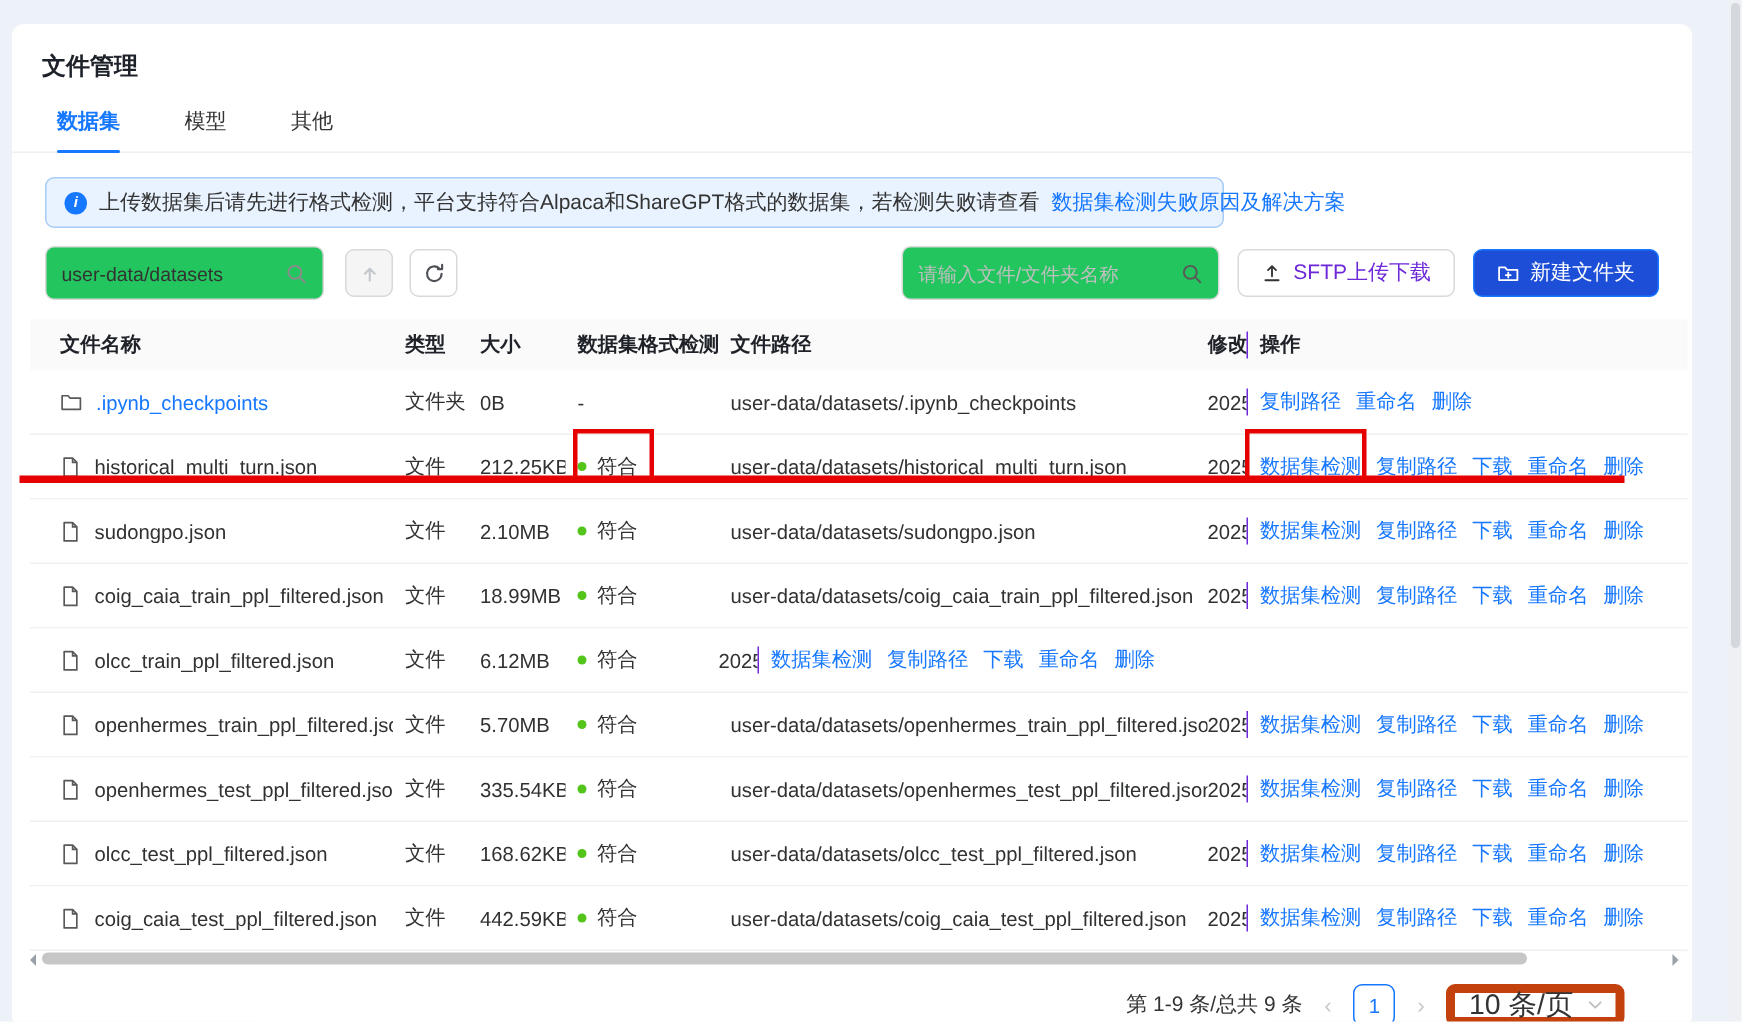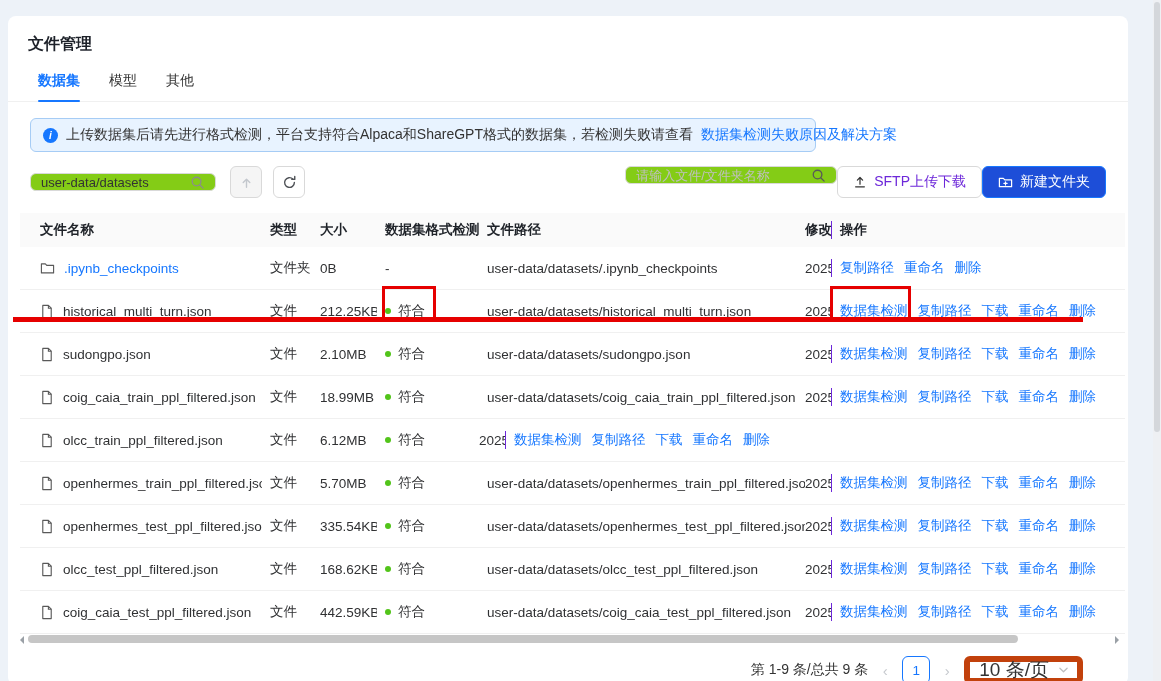--- a/index.html
+++ b/index.html
@@ -14,55 +14,55 @@
   .vscroll .thumb { position:absolute; left:1px; top:2px; width:6px; height:430px; background:#d4d7db; border-radius:3px; }
 
   
   .card {
     position:absolute; left:8px; top:2px; width:1120px; height:669px;
     background:#fff; border-radius:8px;margin-top:14px;
   }
   .page-title { height:40px; padding:18px 20px 0; font-size:16px; font-weight:700; color:#1d2129; }
 
   
-  .tabs { display:flex; gap:29px; height:46px; padding:16px 30px 0; border-bottom:1px solid #f0f0f0; }
+  .tabs { display:flex; gap:43px; height:46px; padding:16px 30px 0; border-bottom:1px solid #f0f0f0; }
   .tab { font-size:14px; color:#333; padding-bottom:12px; cursor:pointer; position:relative; white-space:nowrap; }
   .tab.active { color:#1677ff; font-weight:700; }
   .tab.active::after { content:""; position:absolute; left:0; right:0; bottom:-1px; height:2px; background:#1677ff; border-radius:2px; }
 
   
   .banner {
     margin:16px 0 0 22px; width:786px; height:34px;
     background:#e8f3ff; border:1px solid #a6ccf5; border-radius:6px;
     display:flex; align-items:center; gap:8px; padding:0 12px; font-size:14px; color:#333;
     white-space:nowrap;
   }
   .info-icon { width:15px; height:15px; border-radius:50%; background:#1677ff; color:#fff;
     font-size:10px; font-weight:700; display:flex; align-items:center; justify-content:center; flex:0 0 auto; font-style:italic;}
   .banner a { color:#1677ff; text-decoration:none; }
 
   
   .toolbar { margin:14px 22px 0; height:32px; display:flex; align-items:center; }
   .input {
-    height:18px; border:1px solid #d9d9d9; border-radius:6px; background:#84cc16;
+    height:36px; border:1px solid #d9d9d9; border-radius:6px; background:#22c55e;
     display:flex; align-items:center; padding:0 10px; gap:6px;
   }
   .input input { border:none; outline:none; flex:1; font-size:13px; color:#333;
     font-family:inherit; background:transparent; min-width:0; }
   .input input::placeholder { color:#bfbfbf; }
   .path-input { width:186px; }
   .search-input { width:212px; }
   .icon-btn { width:32px; height:32px; border:1px solid #d9d9d9; border-radius:6px; background:#fff;
     display:flex; align-items:center; justify-content:center; cursor:pointer; }
   .icon-btn.disabled { background:#f5f5f5; cursor:not-allowed; }
   .btn { height:32px; border:1px solid #d9d9d9; border-radius:6px; background:#fff;
     display:flex; align-items:center; justify-content:center; gap:7px; font-size:14px; color:#6d28d9;
     padding:0 15px; cursor:pointer; white-space:nowrap; }
   .btn.primary { background:#1d4ed8; border-color:#1677ff; color:#fff; }
-  .right-group { margin-left:auto; display:flex; align-items:flex-start; }
+  .right-group { margin-left:auto; display:flex; align-items:center; gap:12px; }
   .ml14 { margin-left:14px; } .ml11 { margin-left:11px; }
 
   
   .table { margin:15px 3px 0 12px; width:1105px; font-size:13.5px; }
   .tr, .thead { display:flex; align-items:center; }
   .thead { height:34px; background:#fafafa; font-weight:700; color:#1f2329; }
   .tr { height:43px; border-bottom:1px solid #f0f0f0; color:#303133; background:#fff; }
   .td, .th { padding-left:8px; white-space:nowrap; overflow:hidden; }
   .c-name { width:242px; padding-left:20px; display:flex; align-items:center; gap:9px; }
   .c-type { width:50px; }

